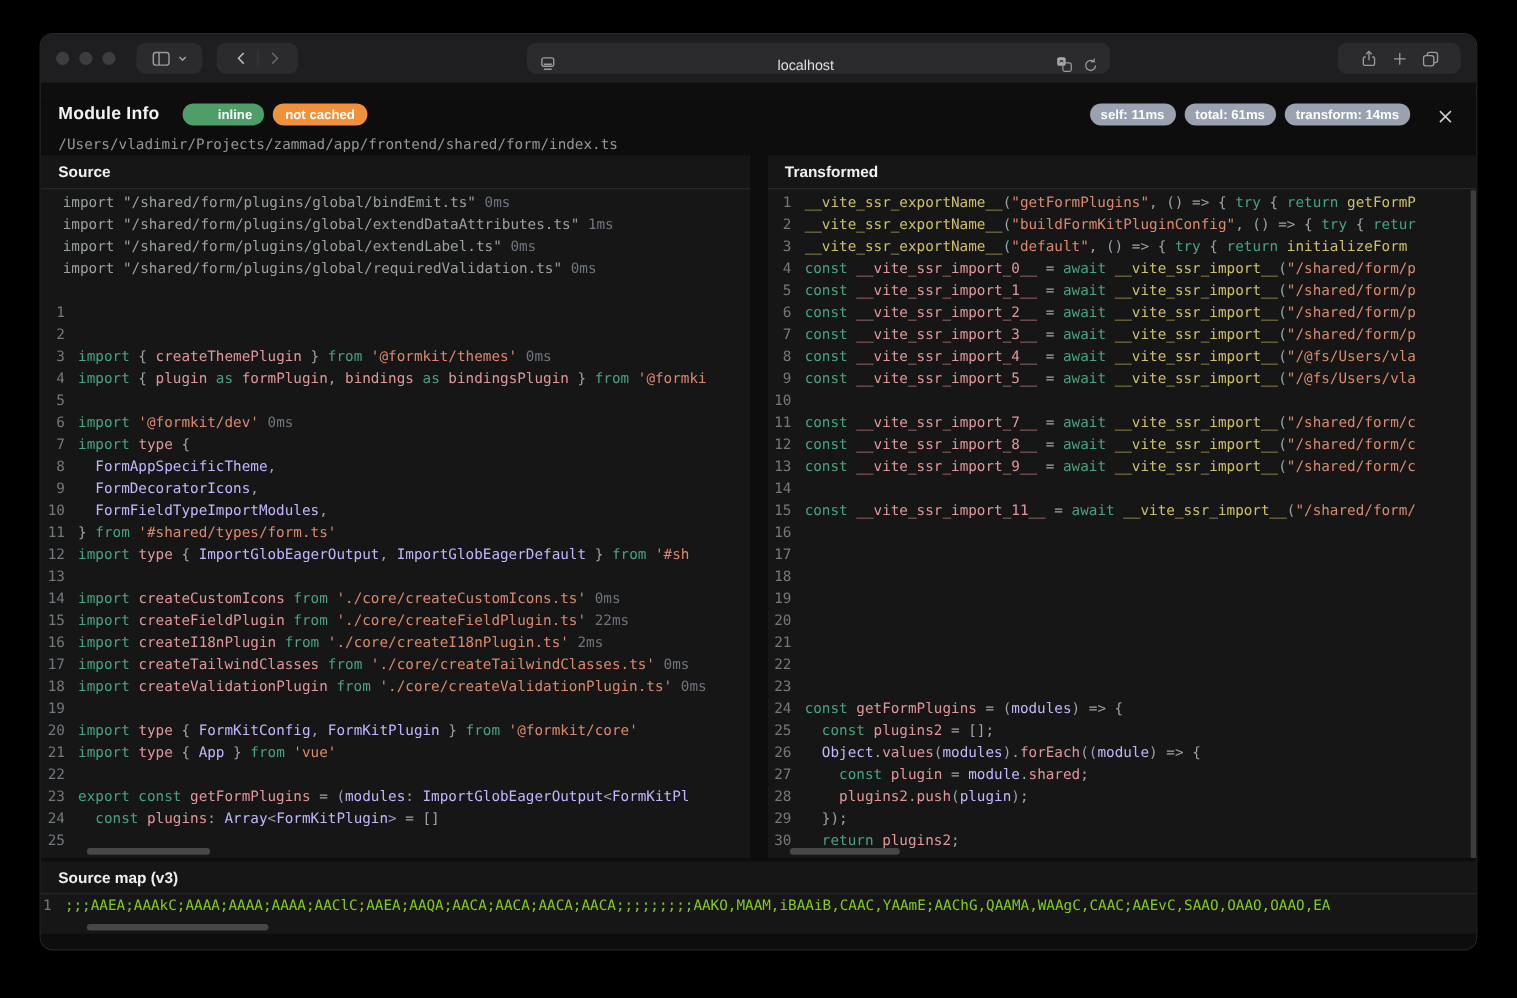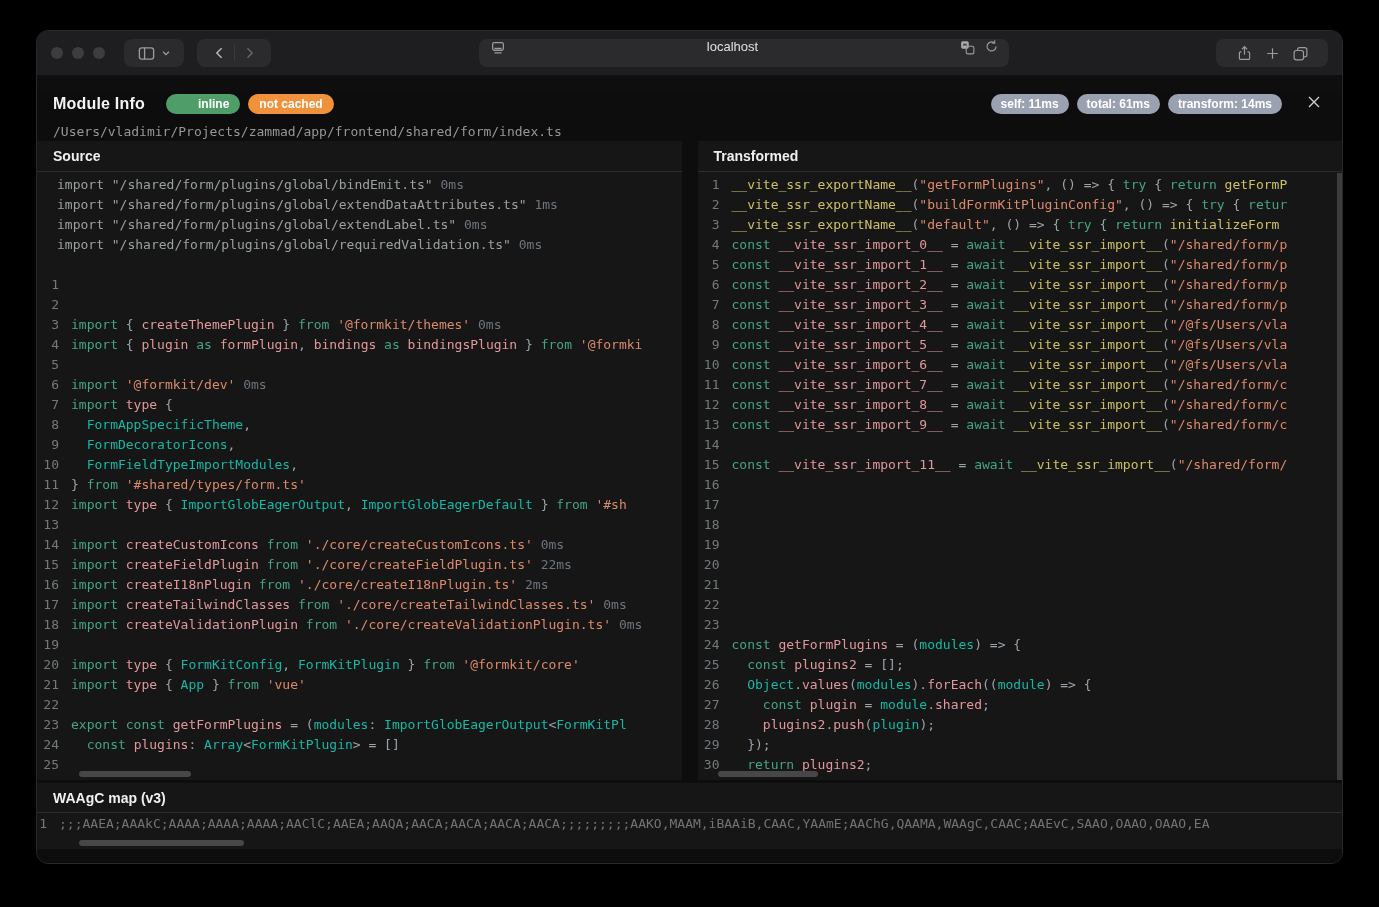--- a/index.html
+++ b/index.html
@@ -7,33 +7,33 @@
   .window{position:absolute;left:36px;top:30px;width:1307px;height:834px;background:#0e0e0e;
     border-radius:12px;overflow:hidden;border:1px solid #29292b}
   
   .toolbar{height:44px;background:#1e1e20;display:flex;align-items:center;padding:0 14px;gap:13px}
   .traffic{display:flex;gap:9px;margin-right:6px}
   .tl{width:12px;height:12px;border-radius:50%;background:#3d3d40}
   .pill{background:#2b2b2d;border-radius:8px;height:28px;display:flex;align-items:center;justify-content:center}
   .sidebar-btn{width:60px;gap:5px}
   .nav-btn{width:74px;gap:0}
   .nav-sep{width:1px;height:16px;background:#3a3a3d;margin:0 6px}
-  .urlbar{width:530px;margin:4px auto;display:flex;align-items:flex-start;padding:0 10px;position:relative}
+  .urlbar{width:530px;margin:4px auto;display:flex;align-items:flex-end;padding:0 10px;position:relative}
   .url-text{flex:1;text-align:center;color:#e0e0e2;font:13px "Liberation Sans",sans-serif}
   .right-cluster{width:112px;gap:12px}
   .icn{display:inline-flex;align-items:center;justify-content:center;color:#9b9ba0}
   .icn svg{display:block}
   .dim-icn{color:#67676b}
   
   .page{position:relative;height:789px;background:#0d0d0d;font-family:"Liberation Sans",sans-serif}
   .mi-row1{display:flex;align-items:center;height:26px;margin:16px 20px 0 16px}
   .mi-title{font:700 16px "Liberation Sans",sans-serif;color:#f4f4f4;margin-right:21px;letter-spacing:.2px}
   .badge{height:20px;border-radius:10px;padding:0 11px;display:inline-flex;align-items:center;
     color:#fff;font:700 12px "Liberation Sans",sans-serif;margin-right:8px}
-  .mi-right{margin-left:auto;display:flex;align-items:flex-start;gap:8px}
+  .mi-right{margin-left:auto;display:flex;align-items:flex-end;gap:8px}
   .tpill{height:20px;border-radius:10px;padding:0 10px;display:inline-flex;align-items:center;
     background:#9aa1b0;color:#fff;font:700 12px "Liberation Sans",sans-serif}
   .close-btn{margin-left:16px;color:#cfcfcf;cursor:default;display:flex}
   .mi-path{margin:7px 20px 0 16px;font:13px "DejaVu Sans Mono",monospace;color:#979797;height:17px}
   
   .panes{display:flex;gap:16px;height:639px;background:#0d0d0d}
   .pane{background:#161616;flex:1;position:relative;overflow:hidden}
   .pane-hd{height:31px;border-bottom:1px solid #2c2c2c;display:flex;align-items:center;
     padding:0 16px;font:700 14px "Liberation Sans",sans-serif;color:#f0f0f0}
   .codewrap{position:relative;height:602px;overflow:hidden;padding-top:5px}
@@ -43,27 +43,27 @@
   .crow.ghost .ccode{margin-left:-14px}
   .hbar{position:absolute;height:6px;border-radius:3px;background:#474749}
   .vstrip{position:absolute;right:0;top:32px;bottom:0;width:5px;background:#3d3d40}
   .sourcemap{margin-top:3px;height:66px;background:#161616;position:relative;overflow:hidden}
   .sourcemap .pane-hd{height:30px}
   .sourcemap .ln{width:22px;min-width:22px}
   
   .tk-kw{color:#45a483}
   .tk-def{color:#e2989b}
   .tk-str{color:#dc8a6c}
-  .tk-typ{color:#14b8a6}
+  .tk-typ{color:#c4b5fd}
   .tk-fn{color:#cfc065}
   .tk-pun{color:#9ba3ab}
   .tk-cmt{color:#8b938c}
   .tk-ghost{color:#9aa29b}
   .tk-ms{color:#6e757d}
-  .tk-map{color:#737373}
+  .tk-map{color:#84cc16}
 </style>
 </head>
 <body>
 
 <div class="window">
 
   <div class="toolbar">
     <div class="traffic">
       <span class="tl"></span>
       <span class="tl"></span>
@@ -204,21 +204,21 @@
         <div class="codewrap" id="transformed-code">
             <div class="crow"><span class="ln">1</span><span class="ccode"><span class="tk-fn">__vite_ssr_exportName__</span><span class="tk-pun">(</span><span class="tk-str">"getFormPlugins"</span><span class="tk-pun">, () =&gt; { </span><span class="tk-kw">try</span><span class="tk-pun"> { </span><span class="tk-kw">return</span><span class="tk-fn"> getFormP</span></span></div>
             <div class="crow"><span class="ln">2</span><span class="ccode"><span class="tk-fn">__vite_ssr_exportName__</span><span class="tk-pun">(</span><span class="tk-str">"buildFormKitPluginConfig"</span><span class="tk-pun">, () =&gt; { </span><span class="tk-kw">try</span><span class="tk-pun"> { </span><span class="tk-kw">retur</span></span></div>
             <div class="crow"><span class="ln">3</span><span class="ccode"><span class="tk-fn">__vite_ssr_exportName__</span><span class="tk-pun">(</span><span class="tk-str">"default"</span><span class="tk-pun">, () =&gt; { </span><span class="tk-kw">try</span><span class="tk-pun"> { </span><span class="tk-kw">return</span><span class="tk-fn"> initializeForm</span></span></div>
             <div class="crow"><span class="ln">4</span><span class="ccode"><span class="tk-kw">const </span><span class="tk-def">__vite_ssr_import_0__</span><span class="tk-pun"> = </span><span class="tk-kw">await </span><span class="tk-fn">__vite_ssr_import__</span><span class="tk-pun">(</span><span class="tk-str">"/shared/form/p</span></span></div>
             <div class="crow"><span class="ln">5</span><span class="ccode"><span class="tk-kw">const </span><span class="tk-def">__vite_ssr_import_1__</span><span class="tk-pun"> = </span><span class="tk-kw">await </span><span class="tk-fn">__vite_ssr_import__</span><span class="tk-pun">(</span><span class="tk-str">"/shared/form/p</span></span></div>
             <div class="crow"><span class="ln">6</span><span class="ccode"><span class="tk-kw">const </span><span class="tk-def">__vite_ssr_import_2__</span><span class="tk-pun"> = </span><span class="tk-kw">await </span><span class="tk-fn">__vite_ssr_import__</span><span class="tk-pun">(</span><span class="tk-str">"/shared/form/p</span></span></div>
             <div class="crow"><span class="ln">7</span><span class="ccode"><span class="tk-kw">const </span><span class="tk-def">__vite_ssr_import_3__</span><span class="tk-pun"> = </span><span class="tk-kw">await </span><span class="tk-fn">__vite_ssr_import__</span><span class="tk-pun">(</span><span class="tk-str">"/shared/form/p</span></span></div>
             <div class="crow"><span class="ln">8</span><span class="ccode"><span class="tk-kw">const </span><span class="tk-def">__vite_ssr_import_4__</span><span class="tk-pun"> = </span><span class="tk-kw">await </span><span class="tk-fn">__vite_ssr_import__</span><span class="tk-pun">(</span><span class="tk-str">"/@fs/Users/vla</span></span></div>
             <div class="crow"><span class="ln">9</span><span class="ccode"><span class="tk-kw">const </span><span class="tk-def">__vite_ssr_import_5__</span><span class="tk-pun"> = </span><span class="tk-kw">await </span><span class="tk-fn">__vite_ssr_import__</span><span class="tk-pun">(</span><span class="tk-str">"/@fs/Users/vla</span></span></div>
-            <div class="crow"><span class="ln">10</span><span class="ccode"><span class="tk-kw">const </span><span class="tk-def">__vite_ssr_import_6__</span><span class="tk-pun"> = </span><span class="tk-kw">await </span><span class="tk-fn">__vite_ssr_import__</span><span class="tk-pun">(</span><span class="tk-str">"/@fs/Users/vla</span></span></div>
+            <div class="crow"><span class="ln">10</span></div>
             <div class="crow"><span class="ln">11</span><span class="ccode"><span class="tk-kw">const </span><span class="tk-def">__vite_ssr_import_7__</span><span class="tk-pun"> = </span><span class="tk-kw">await </span><span class="tk-fn">__vite_ssr_import__</span><span class="tk-pun">(</span><span class="tk-str">"/shared/form/c</span></span></div>
             <div class="crow"><span class="ln">12</span><span class="ccode"><span class="tk-kw">const </span><span class="tk-def">__vite_ssr_import_8__</span><span class="tk-pun"> = </span><span class="tk-kw">await </span><span class="tk-fn">__vite_ssr_import__</span><span class="tk-pun">(</span><span class="tk-str">"/shared/form/c</span></span></div>
             <div class="crow"><span class="ln">13</span><span class="ccode"><span class="tk-kw">const </span><span class="tk-def">__vite_ssr_import_9__</span><span class="tk-pun"> = </span><span class="tk-kw">await </span><span class="tk-fn">__vite_ssr_import__</span><span class="tk-pun">(</span><span class="tk-str">"/shared/form/c</span></span></div>
             <div class="crow"><span class="ln">14</span></div>
             <div class="crow"><span class="ln">15</span><span class="ccode"><span class="tk-kw">const </span><span class="tk-def">__vite_ssr_import_11__</span><span class="tk-pun"> = </span><span class="tk-kw">await </span><span class="tk-fn">__vite_ssr_import__</span><span class="tk-pun">(</span><span class="tk-str">"/shared/form/</span></span></div>
             <div class="crow"><span class="ln">16</span><span class="ccode"></span></div>
             <div class="crow"><span class="ln">17</span><span class="ccode"></span></div>
             <div class="crow"><span class="ln">18</span><span class="ccode"></span></div>
             <div class="crow"><span class="ln">19</span><span class="ccode"></span></div>
             <div class="crow"><span class="ln">20</span><span class="ccode"></span></div>
@@ -232,20 +232,20 @@
             <div class="crow"><span class="ln">28</span><span class="ccode"><span class="tk-pun">    </span><span class="tk-def">plugins2</span><span class="tk-pun">.</span><span class="tk-def">push</span><span class="tk-pun">(</span><span class="tk-typ">plugin</span><span class="tk-pun">);</span></span></div>
             <div class="crow"><span class="ln">29</span><span class="ccode"><span class="tk-pun">  });</span></span></div>
             <div class="crow"><span class="ln">30</span><span class="ccode"><span class="tk-pun">  </span><span class="tk-kw">return </span><span class="tk-def">plugins2</span><span class="tk-pun">;</span></span></div>
           </div>
         <div class="hbar" style="left:20px;width:100px;bottom:3px"></div>
         <div class="vstrip"></div>
       </section>
     </div>
 
     <section class="sourcemap">
-      <div class="pane-hd">WAAgC map (v3)</div>
+      <div class="pane-hd">Source map (v3)</div>
       <div id="sourcemap-code" style="padding-top:3px">
           <div class="crow"><span class="ln">1</span><span class="ccode"><span class="tk-map">;;;AAEA;AAAkC;AAAA;AAAA;AAAA;AAClC;AAEA;AAQA;AACA;AACA;AACA;AACA;;;;;;;;;AAKO,MAAM,iBAAiB,CAAC,YAAmE;AAChG,QAAMA,WAAgC,CAAC;AAEvC,SAAO,OAAO,OAAO,EA</span></span></div>
         </div>
       <div class="hbar" style="left:42px;width:165px;bottom:3px"></div>
     </section>
   </div>
 </div>
 
 </body></html>

